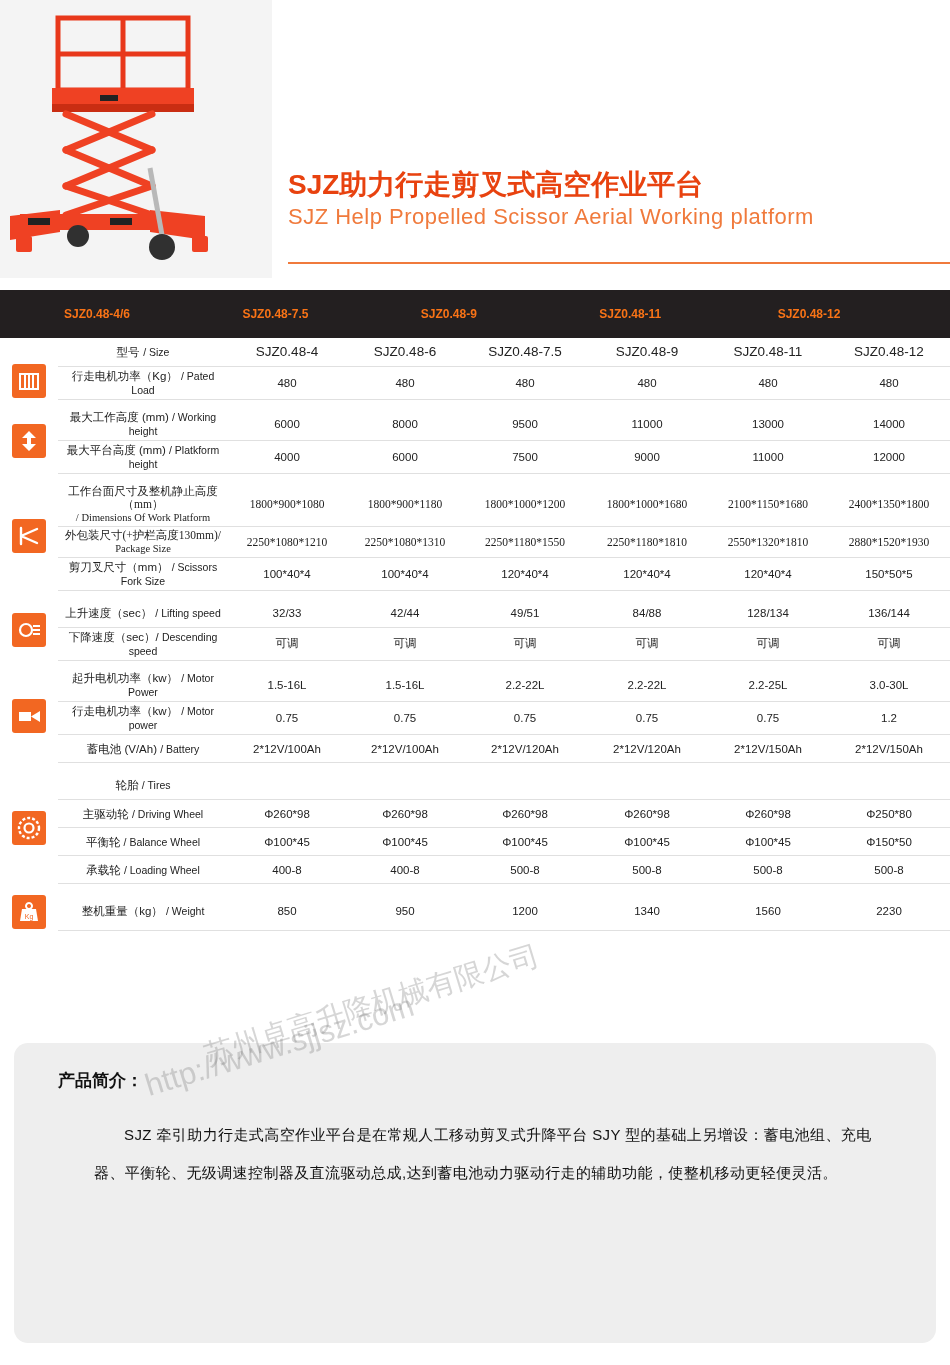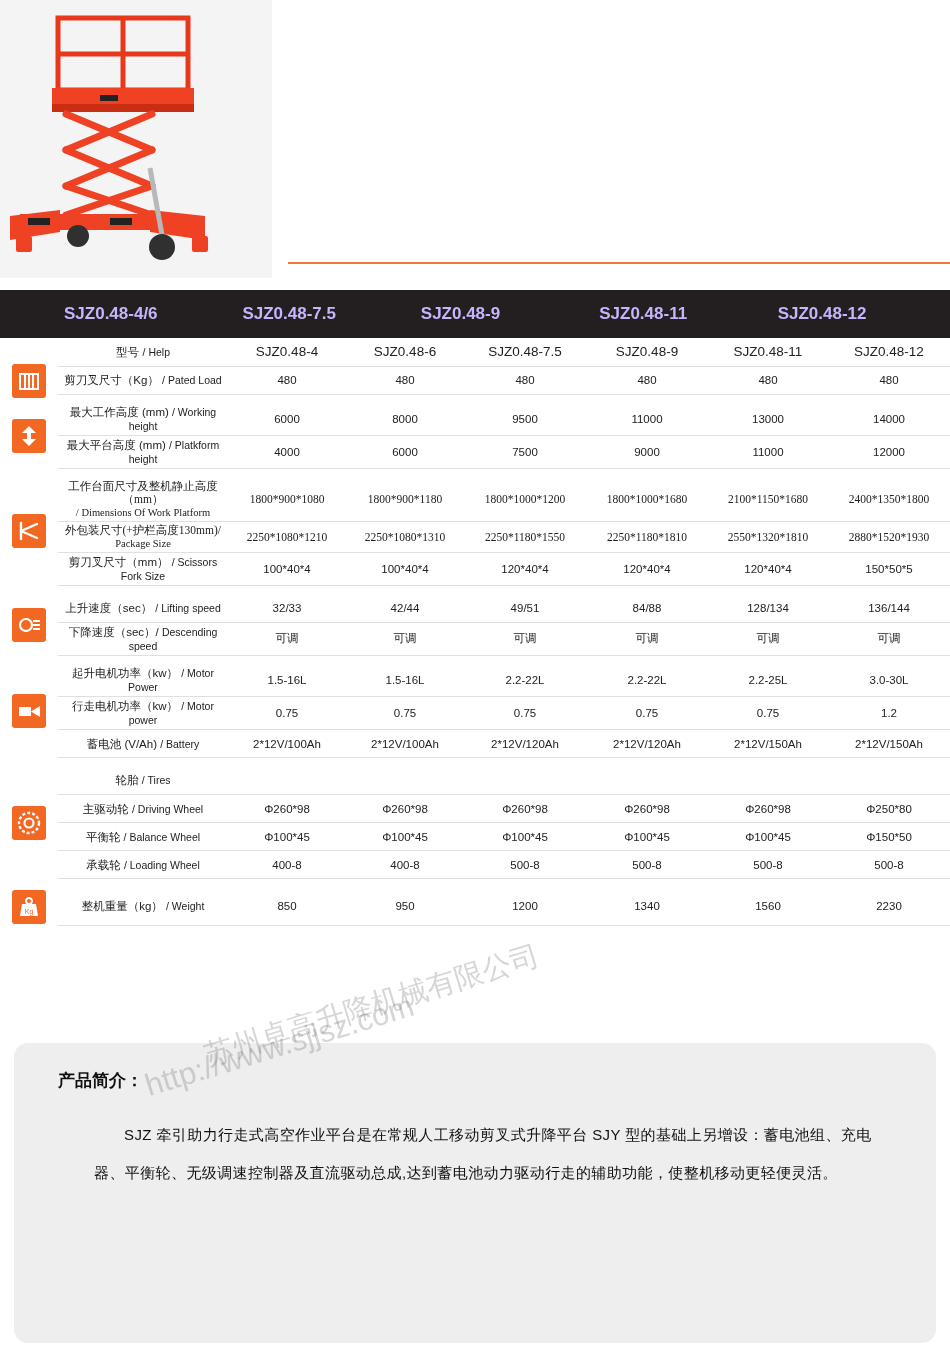--- a/index.html
+++ b/index.html
@@ -66,22 +66,22 @@
   
   .model-bar {
     position: relative;
     width: 950px;
     height: 48px;
     background: #231f20;
     display: flex;
     align-items: center;
   }
   .model-bar .mb-cell {
-    color: #c4b5fd;
-    font-size: 17px;
+    color: #f97316;
+    font-size: 12px;
     font-weight: bold;
     text-align: left;
   }
   .mb-spacer { width: 58px; flex: 0 0 58px; }
   .mb-cell { flex: 1 1 0; padding-left: 6px; }
 
   
   .table-wrap {
     position: relative;
     width: 950px;
@@ -229,20 +229,24 @@
       <circle cx="78" cy="236" r="11" fill="#303030"></circle>
 
       <g fill="#222">
         <rect x="100" y="95" width="18" height="6"></rect>
         <rect x="28" y="218" width="22" height="7"></rect>
         <rect x="110" y="218" width="22" height="7"></rect>
       </g>
     </svg>
   </div>
 
+  <div class="title-block">
+    <div class="title-cn">SJZ助力行走剪叉式高空作业平台</div>
+    <div class="title-en">SJZ Help Propelled Scissor Aerial Working platform</div>
+  </div>
   <div class="title-rule"></div>
 </div>
 
 <div class="model-bar">
   <div class="mb-spacer"></div>
   <div class="mb-cell">SJZ0.48-4/6</div>
   <div class="mb-cell">SJZ0.48-7.5</div>
   <div class="mb-cell">SJZ0.48-9</div>
   <div class="mb-cell">SJZ0.48-11</div>
   <div class="mb-cell">SJZ0.48-12</div>
@@ -265,33 +269,33 @@
       <col style="width:122px">
         <col style="width:120px">
         <col style="width:122px">
     </colgroup>
     <tbody>
 
       <tr class="head-row">
         <td class="icon-col" rowspan="2"></td>
         <td class="label-col">
           <span class="lbl-cn">型号</span>
-          <span class="lbl-en">/ Help</span>
+          <span class="lbl-en">/ Size</span>
         </td>
         <td class="val">SJZ0.48-4</td>
         <td class="val">SJZ0.48-6</td>
         <td class="val">SJZ0.48-7.5</td>
         <td class="val">SJZ0.48-9</td>
         <td class="val">SJZ0.48-11</td>
         <td class="val">SJZ0.48-12</td>
       </tr>
 
       <tr>
         <td class="label-col">
-          <span class="lbl-cn">剪刀叉尺寸（Kg）</span>
+          <span class="lbl-cn">行走电机功率（Kg）</span>
           <span class="lbl-en">/ Pated Load</span>
         </td>
         <td class="val">480</td>
         <td class="val">480</td>
         <td class="val">480</td>
         <td class="val">480</td>
         <td class="val">480</td>
         <td class="val">480</td>
       </tr>
 

